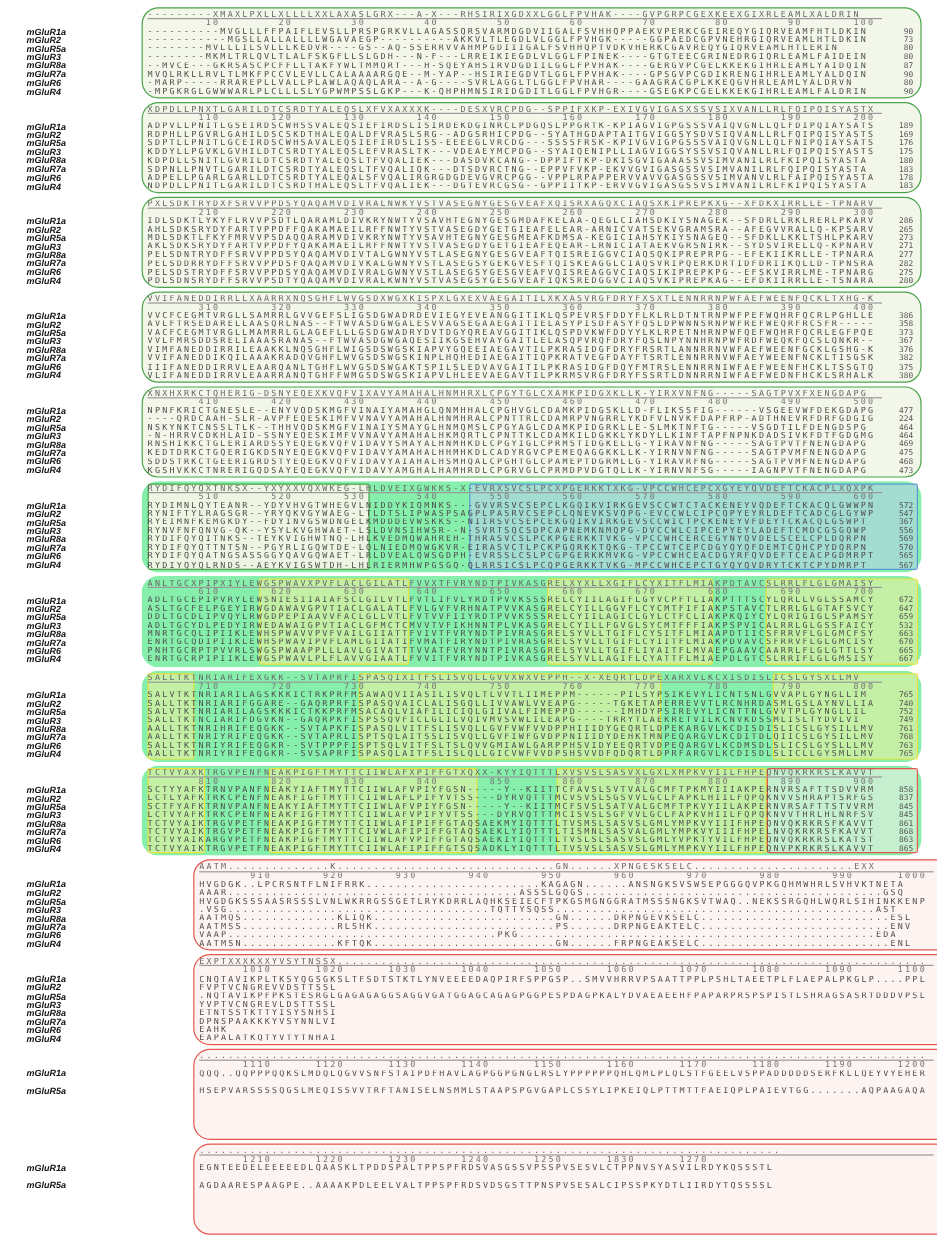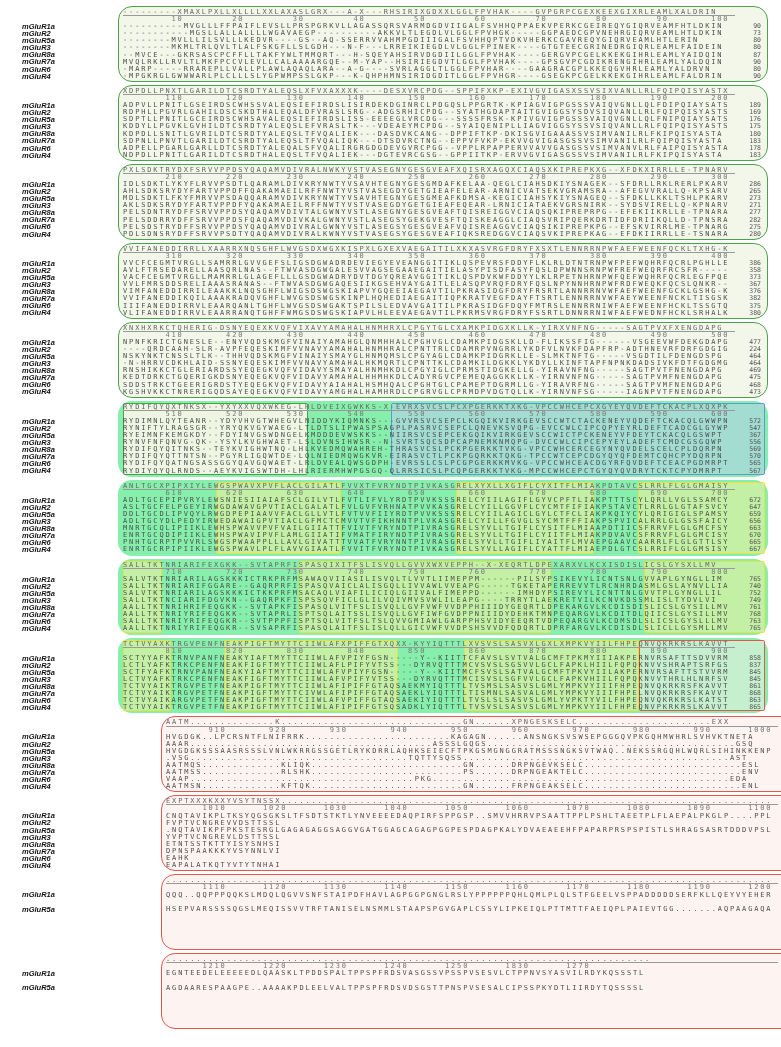--- a/index.html
+++ b/index.html
@@ -211,21 +211,21 @@
             <div class="hl yellow" style="left: 14.5%; width: 19.5%;"></div>
             <div class="hl yellow" style="left: 51.9%; width: 21.5%;"></div>
             <div class="hl yellow" style="left: 80.2%; width: 19.8%;"></div>
           </div>
           <div class="rows">
             <div class="row cons"><span class="seq">ANLTGCXPIPXIYLEWGSPWAVXPVFLACLGILATLFVVXTFVRYNDTPIVKASGRELXYXLLXGIFLCYXITFLMIAKPDTAVCSLRRLFLGLGMAISY</span><span class="num"></span></div>
             <div class="row ruler"><span class="seq">       610       620       630       640       650       660       670       680       690       700 </span><span class="num"></span></div>
             <div class="row"><span class="seq">ADLTGCEPIPVRYLEWSNIESIIAIAFSCLGILVTLFVTLIFVLYRDTPVVKSSSRELCYIILAGIFLGYVCPFTLIAKPTTTSCYLQRLLVGLSSAMCY</span><span class="num">672</span></div>
             <div class="row"><span class="seq">ASLTGCFELPGEYIRWGDAWAVGPVTIACLGALATLFVLGVFVRHNATPVVKASGRELCYILLGGVFLCYCMTFIFIAKPSTAVCTLRRLGLGTAFSVCY</span><span class="num">647</span></div>
             <div class="row"><span class="seq">DDLTGCDLIPVQYLRWGDPEPIAAVVFACLGLLVTLFVTVVFIIYRDTPVVKSSSRELCYIILAGICLGYLCTFCLIAKPKQIYCYLQRIGIGLSPAMSY</span><span class="num">659</span></div>
-            <div class="row"><span class="seq">ADLTGCYDLPEDYIRWEDAWAIGPVTIACLGFMCTCMVVTVFIKHNNTPLVKASGRELCYILLFGVGLSYCMTFFFIAKPSPVICALRRLGLGSSFAICY</span><span class="num">656</span></div>
+            <div class="row"><span class="seq">ADLTGCYDLPEDYIRWEDAWAIGPVTIACLGFMCTCMVVTVFIKHNNTPLVKASGRELCYILLFGVGLSYCMTFFFIAKPSPVICALRRLGLGSSFAICY</span><span class="num">532</span></div>
             <div class="row"><span class="seq">MNRTGCQLIPIIKLEWHSPWAVVPVFVAILGIIATTFVIVTFVRYNDTPIVRASGRELSYVLLTGIFLCYSITFLMIAAPDTIICSFRRVFLGLGMCFSY</span><span class="num">663</span></div>
             <div class="row"><span class="seq">ENRTGCQDIPIIKLEWHSPWAVIPVFLAMLGIIATIFVMATFIRYNDTPIVRASGRELSYVLLTGIFLCYIITFLMIAKPDVAVCSFRRVFLGLGMCISY</span><span class="num">670</span></div>
             <div class="row"><span class="seq">PNHTGCRPTPVVRLSWGSPWAAPPLLLAVLGIVATTTVVATFVRYNNTPIVRASGRELSYVLLTGIFLIYAITFLMVAEPGAAVCAARRLFLGLGTTLSY</span><span class="num">665</span></div>
             <div class="row"><span class="seq">ENRTGCRPIPIIKLEWGSPWAVLPLFLAVVGIAATLFVVITFVRYNDTPIVKASGRELSYVLLAGIFLCYATTFLMIAEPDLGTCSLRRIFLGLGMSISY</span><span class="num">667</span></div>
           </div>
         </div>
       </div>
       <div class="block">
         <div class="labels">
           <div class="label">mGluR1a</div>

